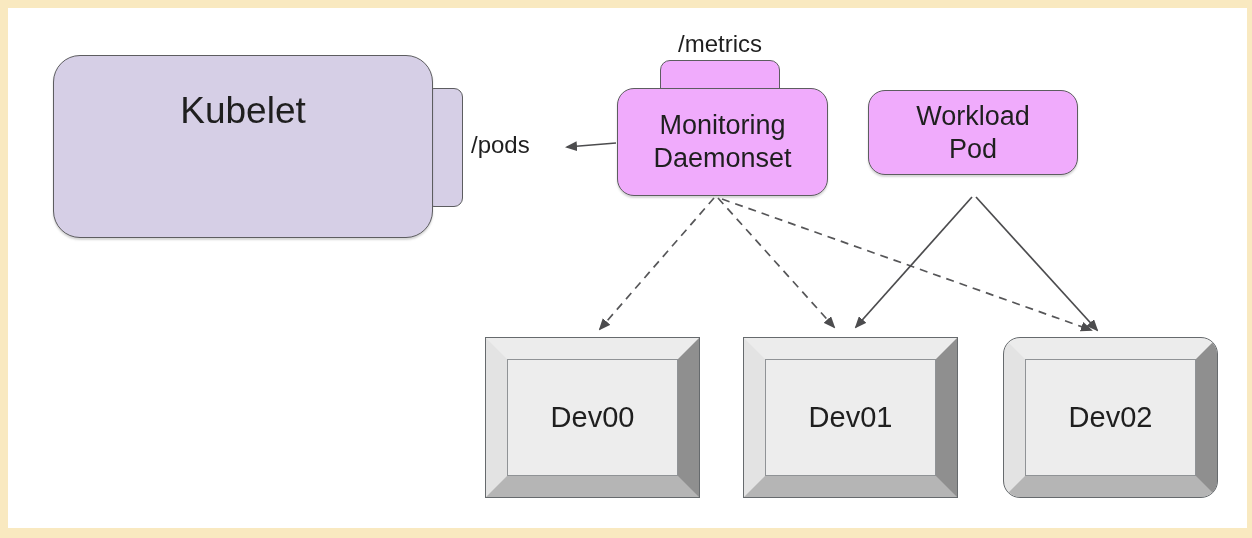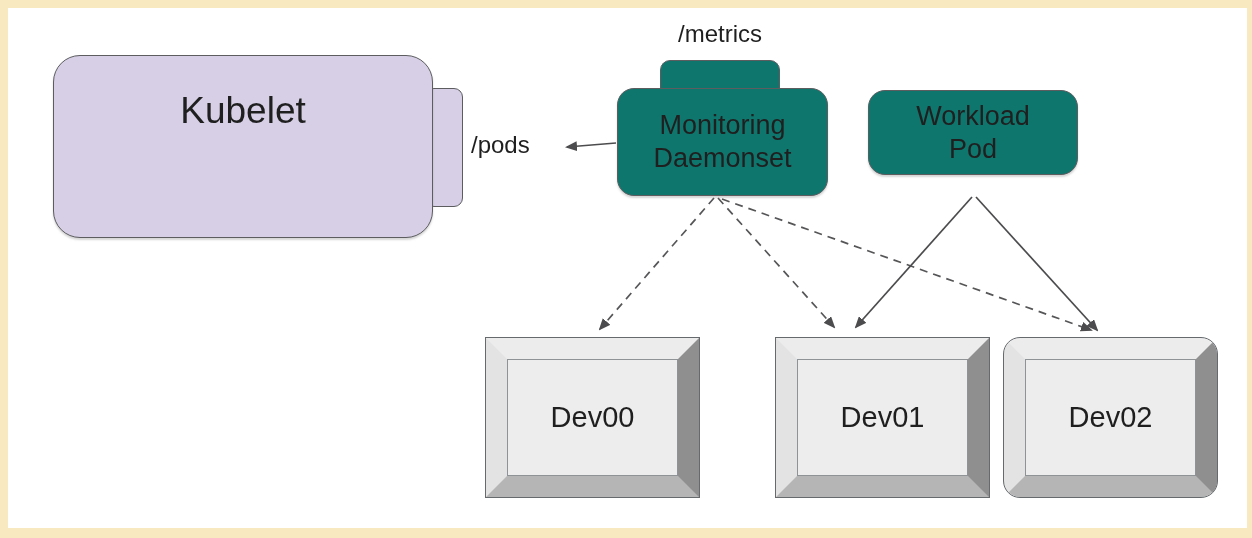--- a/index.html
+++ b/index.html
@@ -21,21 +21,21 @@
     position: absolute;
     border: 1.6px solid #5d5d60;
     display: flex;
     align-items: center;
     justify-content: center;
     text-align: center;
     white-space: pre-line;
     box-shadow: 0 2px 2px rgba(90,90,90,0.25);
   }
   .purple { background: #d6cfe6; }
-  .blue   { background: #0f766e; }
+  .blue   { background: #f0abfc; }
 
   .kubelet-main {
     left: 53px; top: 55px; width: 380px; height: 183px;
     border-radius: 27px;
     align-items: flex-start;
     padding-top: 33px;
     font-size: 37px;
     line-height: 44px;
     z-index: 3;
   }
@@ -66,39 +66,39 @@
     z-index: 3;
   }
   
   .ep-label {
     position: absolute;
     font-size: 24px;
     z-index: 4;
     white-space: nowrap;
   }
   .pods-label    { left: 442px; top: 131px; margin-left: 29px; }
-  .metrics-label { left: 640px; top: 20px; width: 160px; text-align: center; }
+  .metrics-label { left: 640px; top: 30px; width: 160px; text-align: center; }
 
   
   .dev {
     position: absolute;
     top: 338px; width: 213px; height: 159px;
     border: 21px solid;
     border-color: #ececec #8f8f8f #b5b5b5 #e3e3e3; 
     outline: 1px solid #666a6d;
     background: #ededed;
     box-shadow: inset 0 0 0 1px #909396;
     display: flex;
     align-items: center;
     justify-content: center;
     font-size: 29px;
     z-index: 3;
   }
   .dev0 { left: 486px; }
-  .dev1 { left: 776px; text-align: center; }
+  .dev1 { left: 744px; text-align: center; }
   .dev2 { left: 1004px; border-radius: 16px; }
 
   
   svg.arrows {
     position: absolute;
     left: 0; top: 0;
     width: 1252px; height: 538px;
     z-index: 1;
     pointer-events: none;
   }

